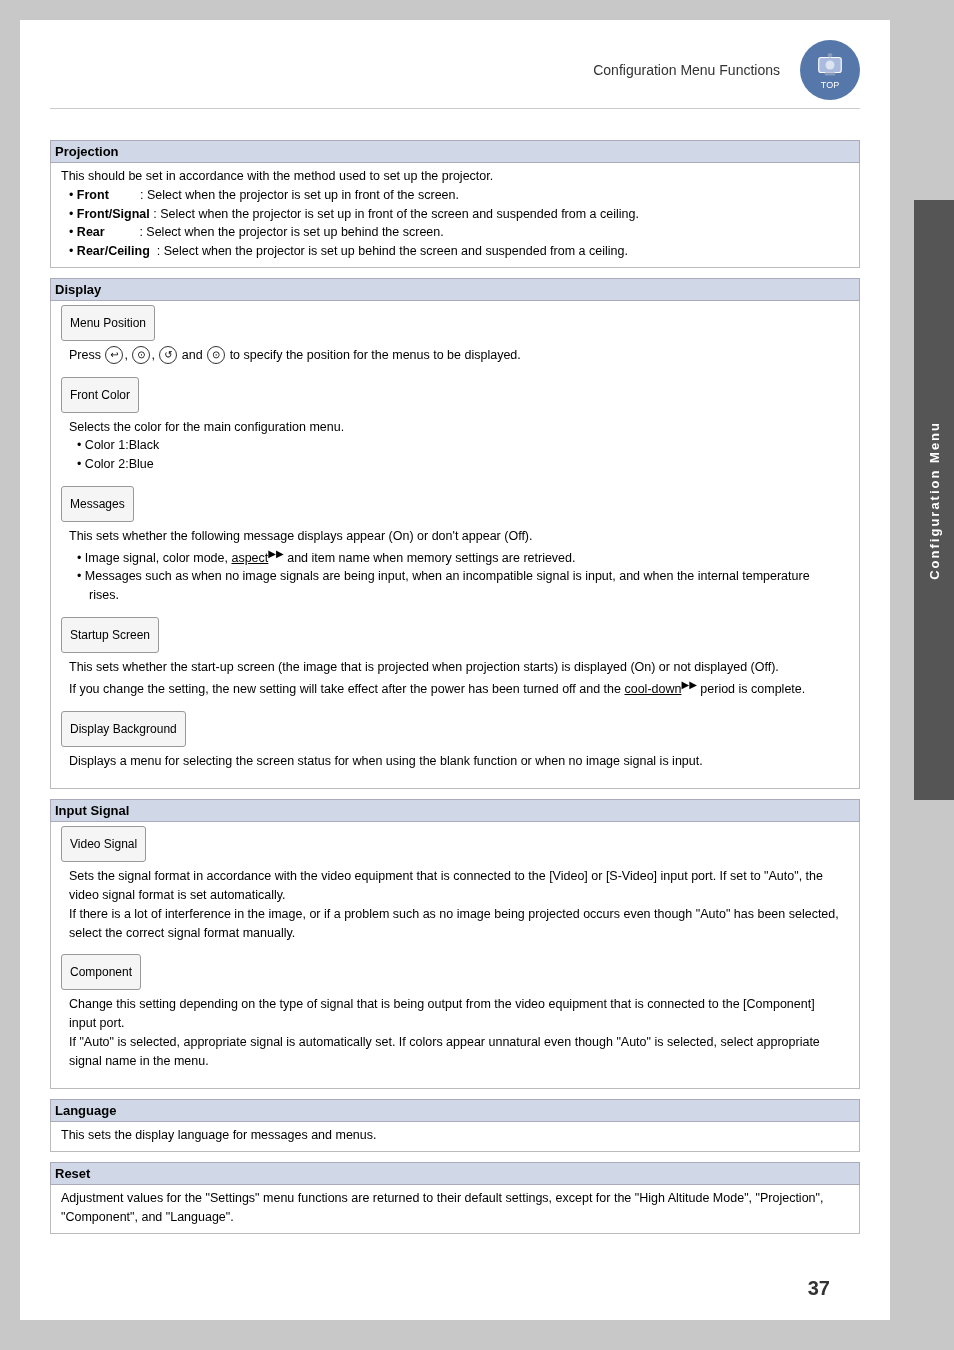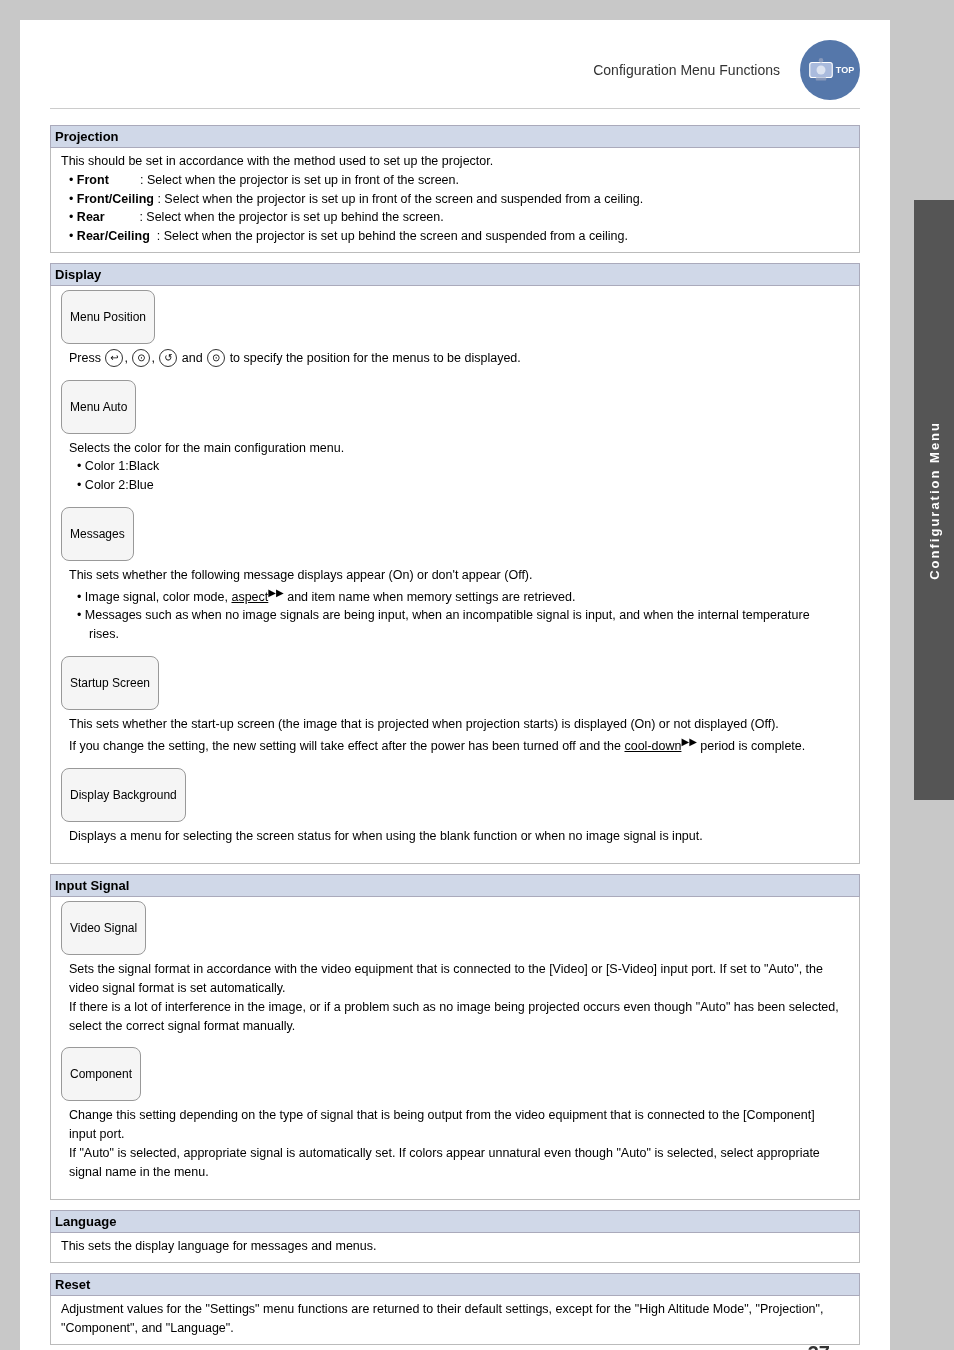--- a/index.html
+++ b/index.html
@@ -17,43 +17,43 @@
       background: #ffffff;
       position: absolute;
       top: 20px;
       left: 20px;
       padding: 20px 30px 30px 30px;
     }
     .top-bar {
       display: flex;
       justify-content: space-between;
       align-items: center;
-      margin-bottom: 16px;
+      margin-bottom: 31px;
       border-bottom: 1px solid #ccc;
       padding-bottom: 8px;
     }
     .top-title {
       font-size: 14px;
       color: #333;
       text-align: right;
       flex: 1;
     }
     .top-icon {
       width: 60px;
       height: 60px;
       background: #5577aa;
       border-radius: 50%;
       display: flex;
-      flex-direction: row;
+      flex-direction: column;
       align-items: center;
       justify-content: center;
       margin-left: 20px;
       color: white;
       font-size: 9px;
-      font-weight: bold;
+      font-weight: normal;
     }
     .top-icon svg {
       width: 30px;
       height: 30px;
     }
     .section {
       margin-bottom: 10px;
     }
     .section-header {
       background: #d0d8e8;
@@ -68,22 +68,22 @@
       border: 1px solid #bbb;
       border-top: none;
       font-size: 12.5px;
       line-height: 1.5;
     }
     .sub-section {
       margin-bottom: 8px;
     }
     .sub-header {
       border: 1px solid #999;
-      border-radius: 8px;
-      padding: 17px 8px;
+      border-radius: 3px;
+      padding: 8px 8px;
       font-size: 12px;
       display: inline-block;
       margin-bottom: 3px;
       background: #f5f5f5;
     }
     .sub-content {
       padding: 2px 8px 4px 8px;
       font-size: 12.5px;
       line-height: 1.5;
     }
@@ -162,21 +162,21 @@
   </div>
 
   <div class="section">
     <div class="section-header">Projection</div>
     <div class="section-content">
       <div>This should be set in accordance with the method used to set up the projector.</div>
       <div class="bullet">
         <strong>Front</strong>&nbsp;&nbsp;&nbsp;&nbsp;&nbsp;&nbsp;&nbsp;&nbsp;&nbsp;: Select when the projector is set up in front of the screen.
       </div>
       <div class="bullet">
-        <strong>Front/Ceiling</strong> : Select when the projector is set up in front of the screen and suspended from a ceiling.
+        <strong>Front/Signal</strong> : Select when the projector is set up in front of the screen and suspended from a ceiling.
       </div>
       <div class="bullet">
         <strong>Rear</strong>&nbsp;&nbsp;&nbsp;&nbsp;&nbsp;&nbsp;&nbsp;&nbsp;&nbsp;&nbsp;: Select when the projector is set up behind the screen.
       </div>
       <div class="bullet">
         <strong>Rear/Ceiling</strong>&nbsp;&nbsp;: Select when the projector is set up behind the screen and suspended from a ceiling.
       </div>
     </div>
   </div>
 
@@ -191,21 +191,21 @@
           <span class="nav-icon">↩</span>,
           <span class="nav-icon">⊙</span>,
           <span class="nav-icon">↺</span>
           and
           <span class="nav-icon">⊙</span>
           to specify the position for the menus to be displayed.
         </div>
       </div>
 
       <div class="sub-section">
-        <div class="sub-header">Menu Auto</div>
+        <div class="sub-header">Front Color</div>
         <div class="sub-content">
           <div>Selects the color for the main configuration menu.</div>
           <div class="bullet">Color 1:Black</div>
           <div class="bullet">Color 2:Blue</div>
         </div>
       </div>
 
       <div class="sub-section">
         <div class="sub-header">Messages</div>
         <div class="sub-content">

